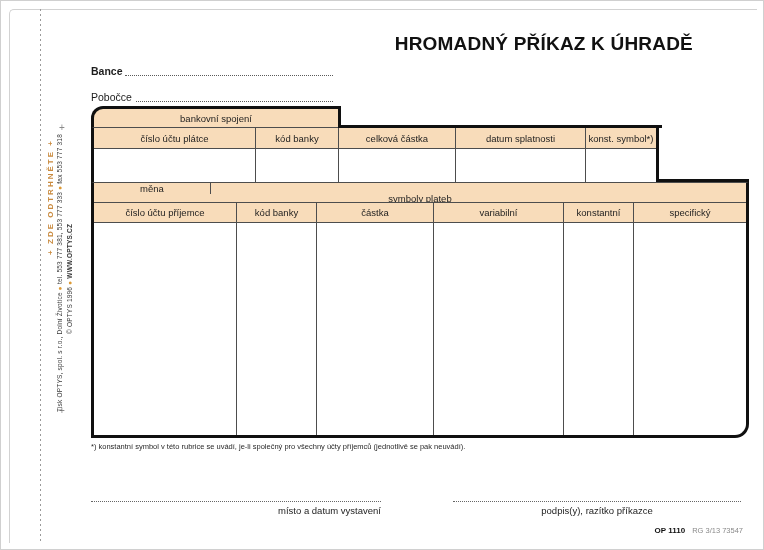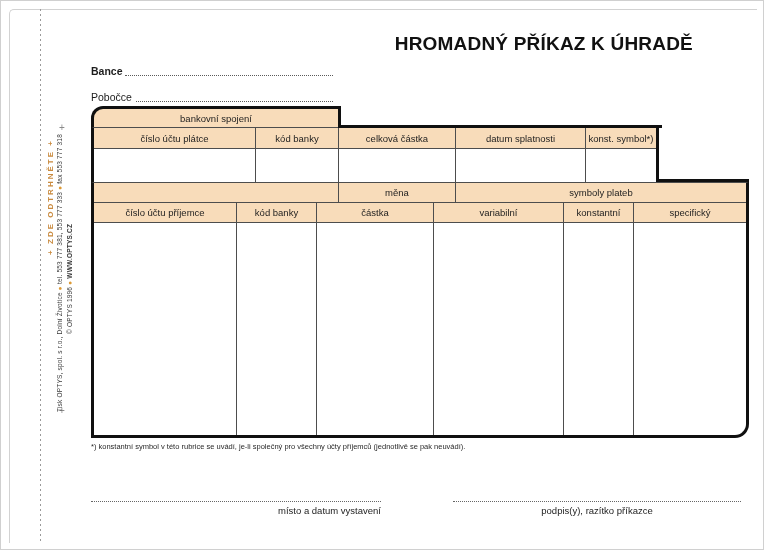--- a/index.html
+++ b/index.html
@@ -61,21 +61,21 @@
   }
   .thin-r { border-right:1px solid #4d4d4d; }
   .c1{width:162px}.c2{width:83px}.c3{width:117px}.c4{width:130px}.c5{flex:1}
 
   .t2 {
     position:absolute; left:90px; top:181px; width:658px; height:256px;
     border:3px solid #101010; border-top:1px solid #4d4d4d;
     border-bottom-right-radius:14px; background:#fff;
     display:flex; flex-direction:column; overflow:hidden;
   }
-  .band { height:20px; }
+  .band { height:20px;flex-direction:column; }
   .t2hdr { height:20px; }
   .t2empty { flex:1; }
   .b1{width:245px}.b2{width:117px}.b3{flex:1}
   .d1{width:143px}.d2{width:80px}.d3{width:117px}.d4{width:130px}.d5{width:70px}.d6{flex:1}
 
   .footnote { position:absolute; left:90px; top:441px; font-size:7.5px; color:#2a2a2a; }
 
   .sigline { position:absolute; top:489px; height:12px; border-bottom:1px dotted #666; }
   .sigline1 { left:90px; width:290px; }
   .sigline2 { left:452px; width:288px; }
@@ -155,13 +155,16 @@
     </div>
   </div>
 
   <div class="footnote">*) konstantní symbol v této rubrice se uvádí, je-li společný pro všechny účty příjemců (jednotlivě se pak neuvádí).</div>
 
   <div class="sigline sigline1"></div>
   <div class="siglabel siglabel1">místo a datum vystavení</div>
   <div class="sigline sigline2"></div>
   <div class="siglabel siglabel2">podpis(y), razítko příkazce</div>
 
+  <div class="formcode">
+    <span class="code">OP 1110</span><span class="print">RG 3/13  73547</span>
+  </div>
 </div>
 
 </body></html>

